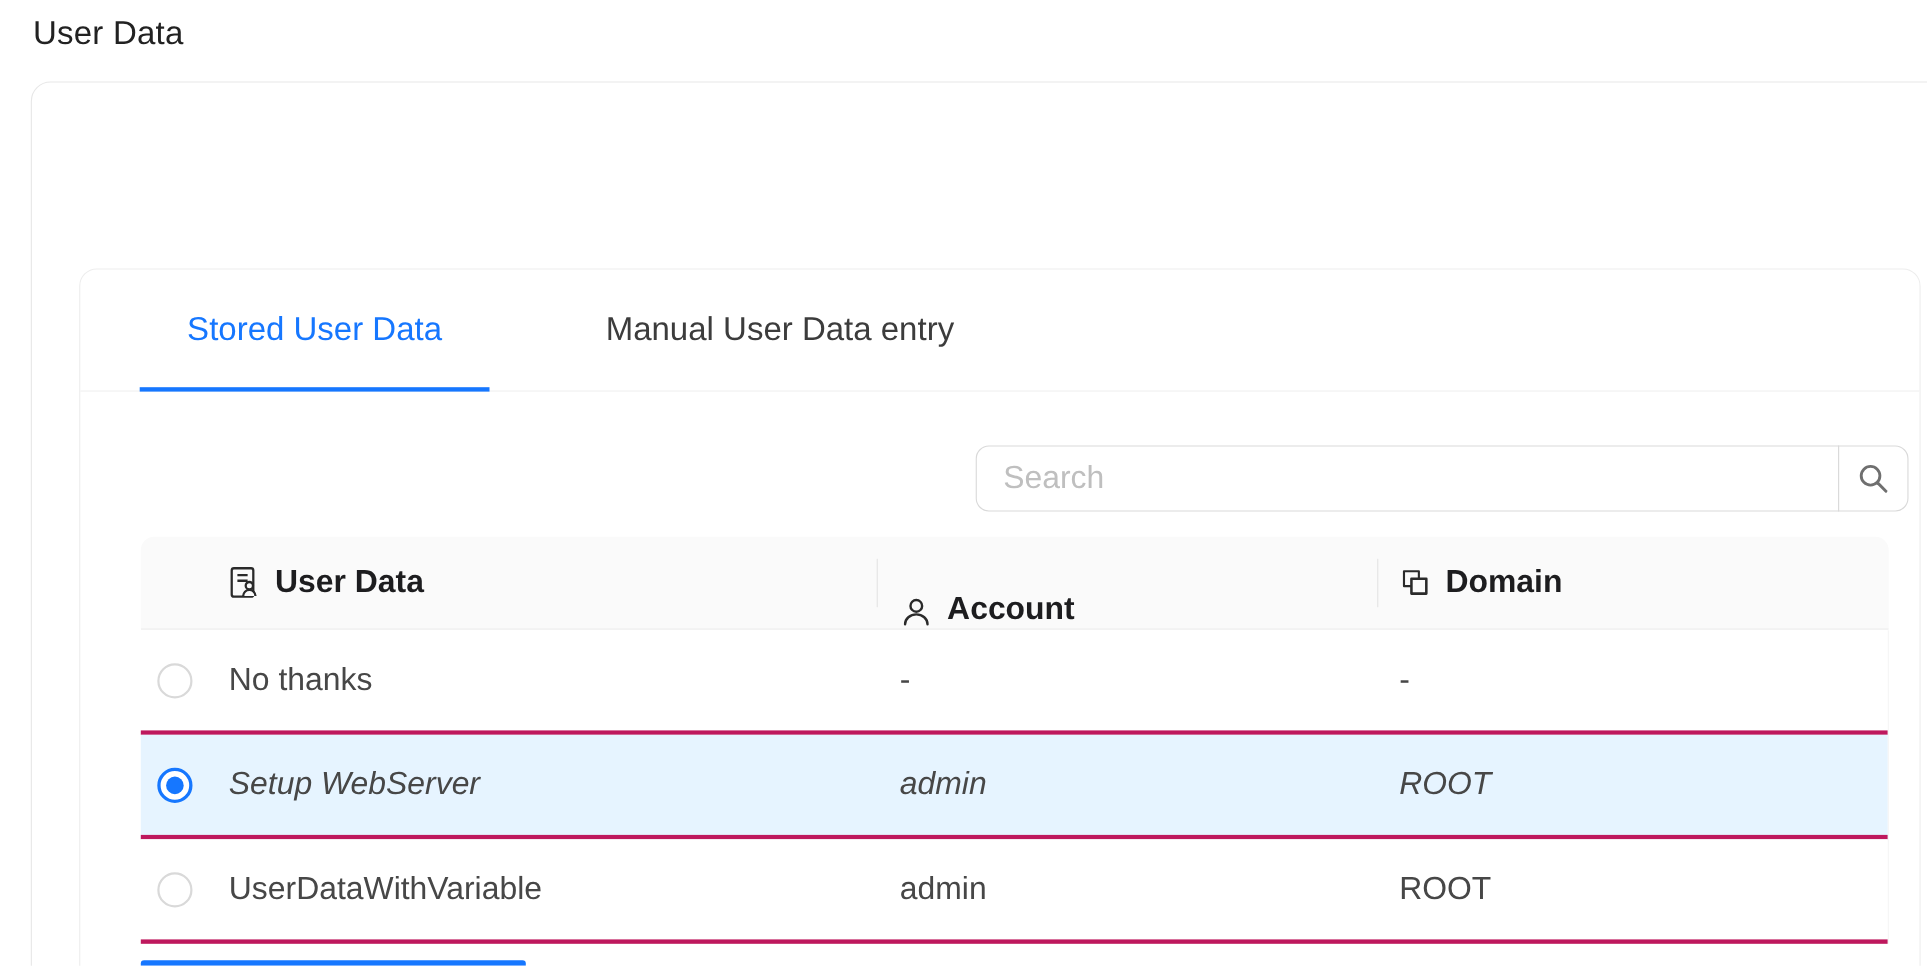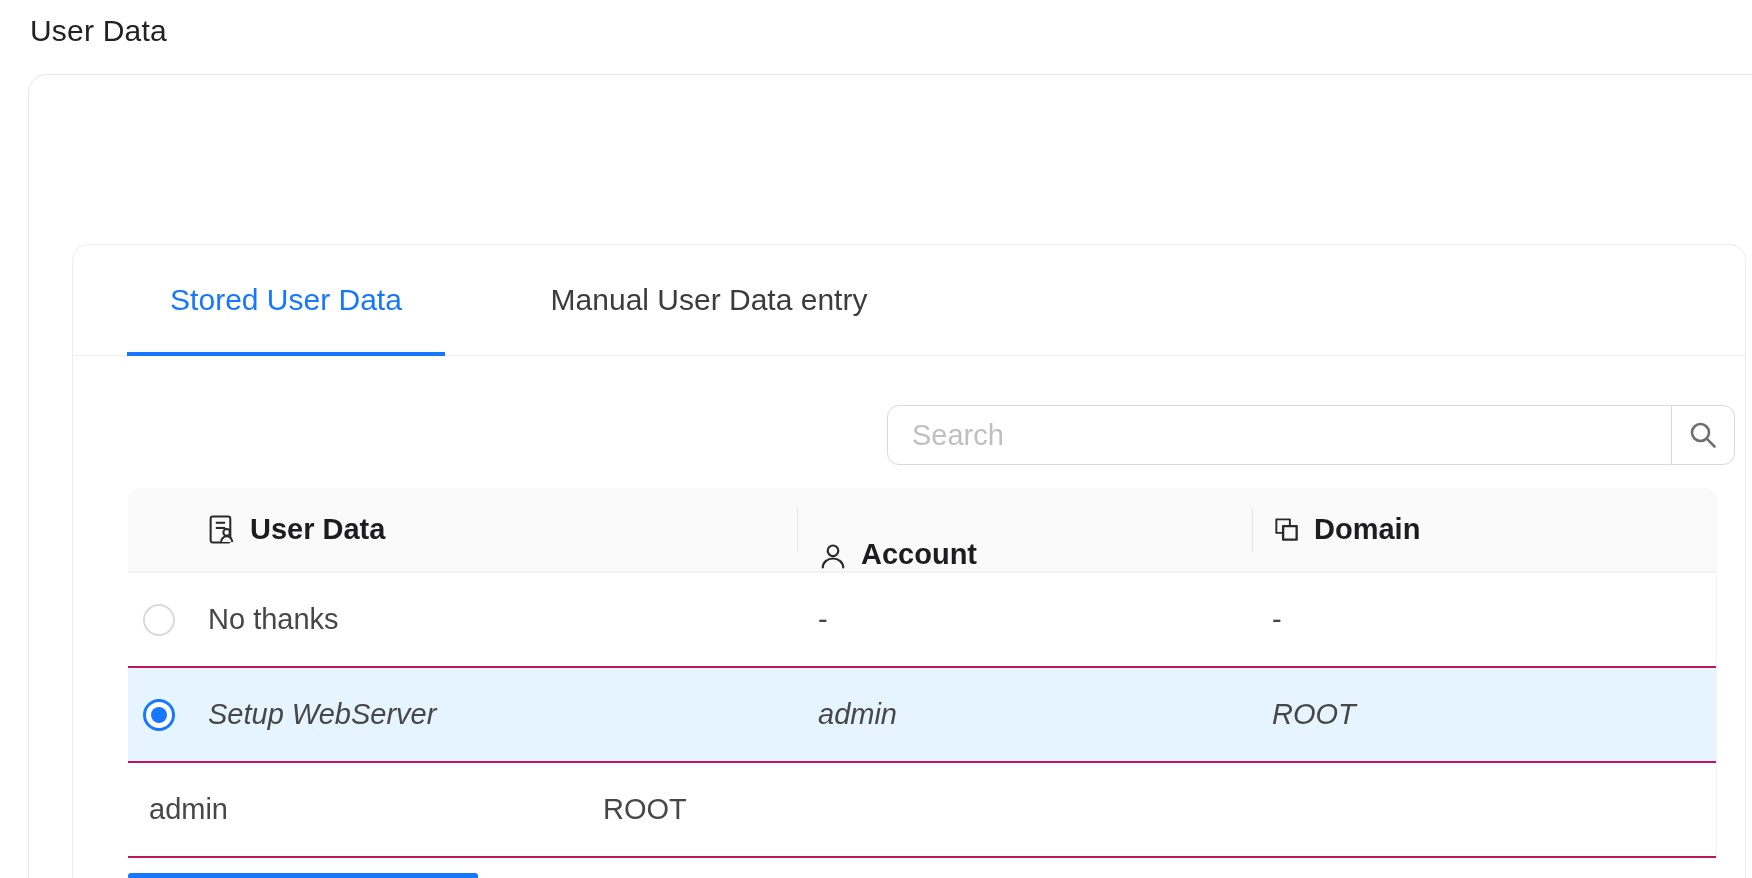--- a/index.html
+++ b/index.html
@@ -42,21 +42,21 @@
            border-bottom:2px solid #f2f2f2; font-size:29px; font-weight:700; color:#1d1d1f; }
   .th { display:flex; align-items:center; position:relative; }
   .th .icon { margin-right:13px; display:flex; color:#2a2a2a; }
   .th1 { width:669px; padding-left:78px; }
   .th2 { width:455px; padding-left:21px;align-items:flex-end; }
   .th3 { flex:1; padding-left:20px; }
   .th2::before, .th3::before { content:""; position:absolute; left:0; top:50%;
            transform:translateY(-50%); width:1px; height:44px; background:#e4e4e4; }
 
   .tbody { border-right:1px solid #f2f2f2; }
-  .trow { display:flex; align-items:center; height:95px; border-bottom:2px solid #be185d;
+  .trow { display:flex; align-items:center; height:95px; border-bottom:4px solid #be185d;
           font-size:29px; color:#474747; background:#fff; cursor:pointer; }
   .trow.selected { background:#e6f4ff;font-style:italic; }
   .td1 { width:669px; padding-left:15px; display:flex; align-items:center; }
   .td2 { width:455px; padding-left:21px; }
   .td3 { flex:1; padding-left:20px; }
   .td1 .label { margin-left:33px; }
 
   
   .radio { width:32px; height:32px; border-radius:50%; border:2px solid #d9d9d9;
            background:#fff; position:relative; flex:0 0 32px; }
@@ -148,20 +148,24 @@
     <div class="trow selected">
       <div class="td1">
         <span class="radio"></span>
         <span class="label">Setup WebServer</span>
       </div>
       <div class="td2">admin</div>
       <div class="td3">ROOT</div>
     </div>
 
     <div class="trow">
+      <div class="td1">
+        <span class="radio"></span>
+        <span class="label">UserDataWithVariable</span>
+      </div>
       <div class="td2">admin</div>
       <div class="td3">ROOT</div>
     </div>
 
   </div>
 </div>
 
 <div class="bottom-accent-bar"></div>
 
 </body></html>

